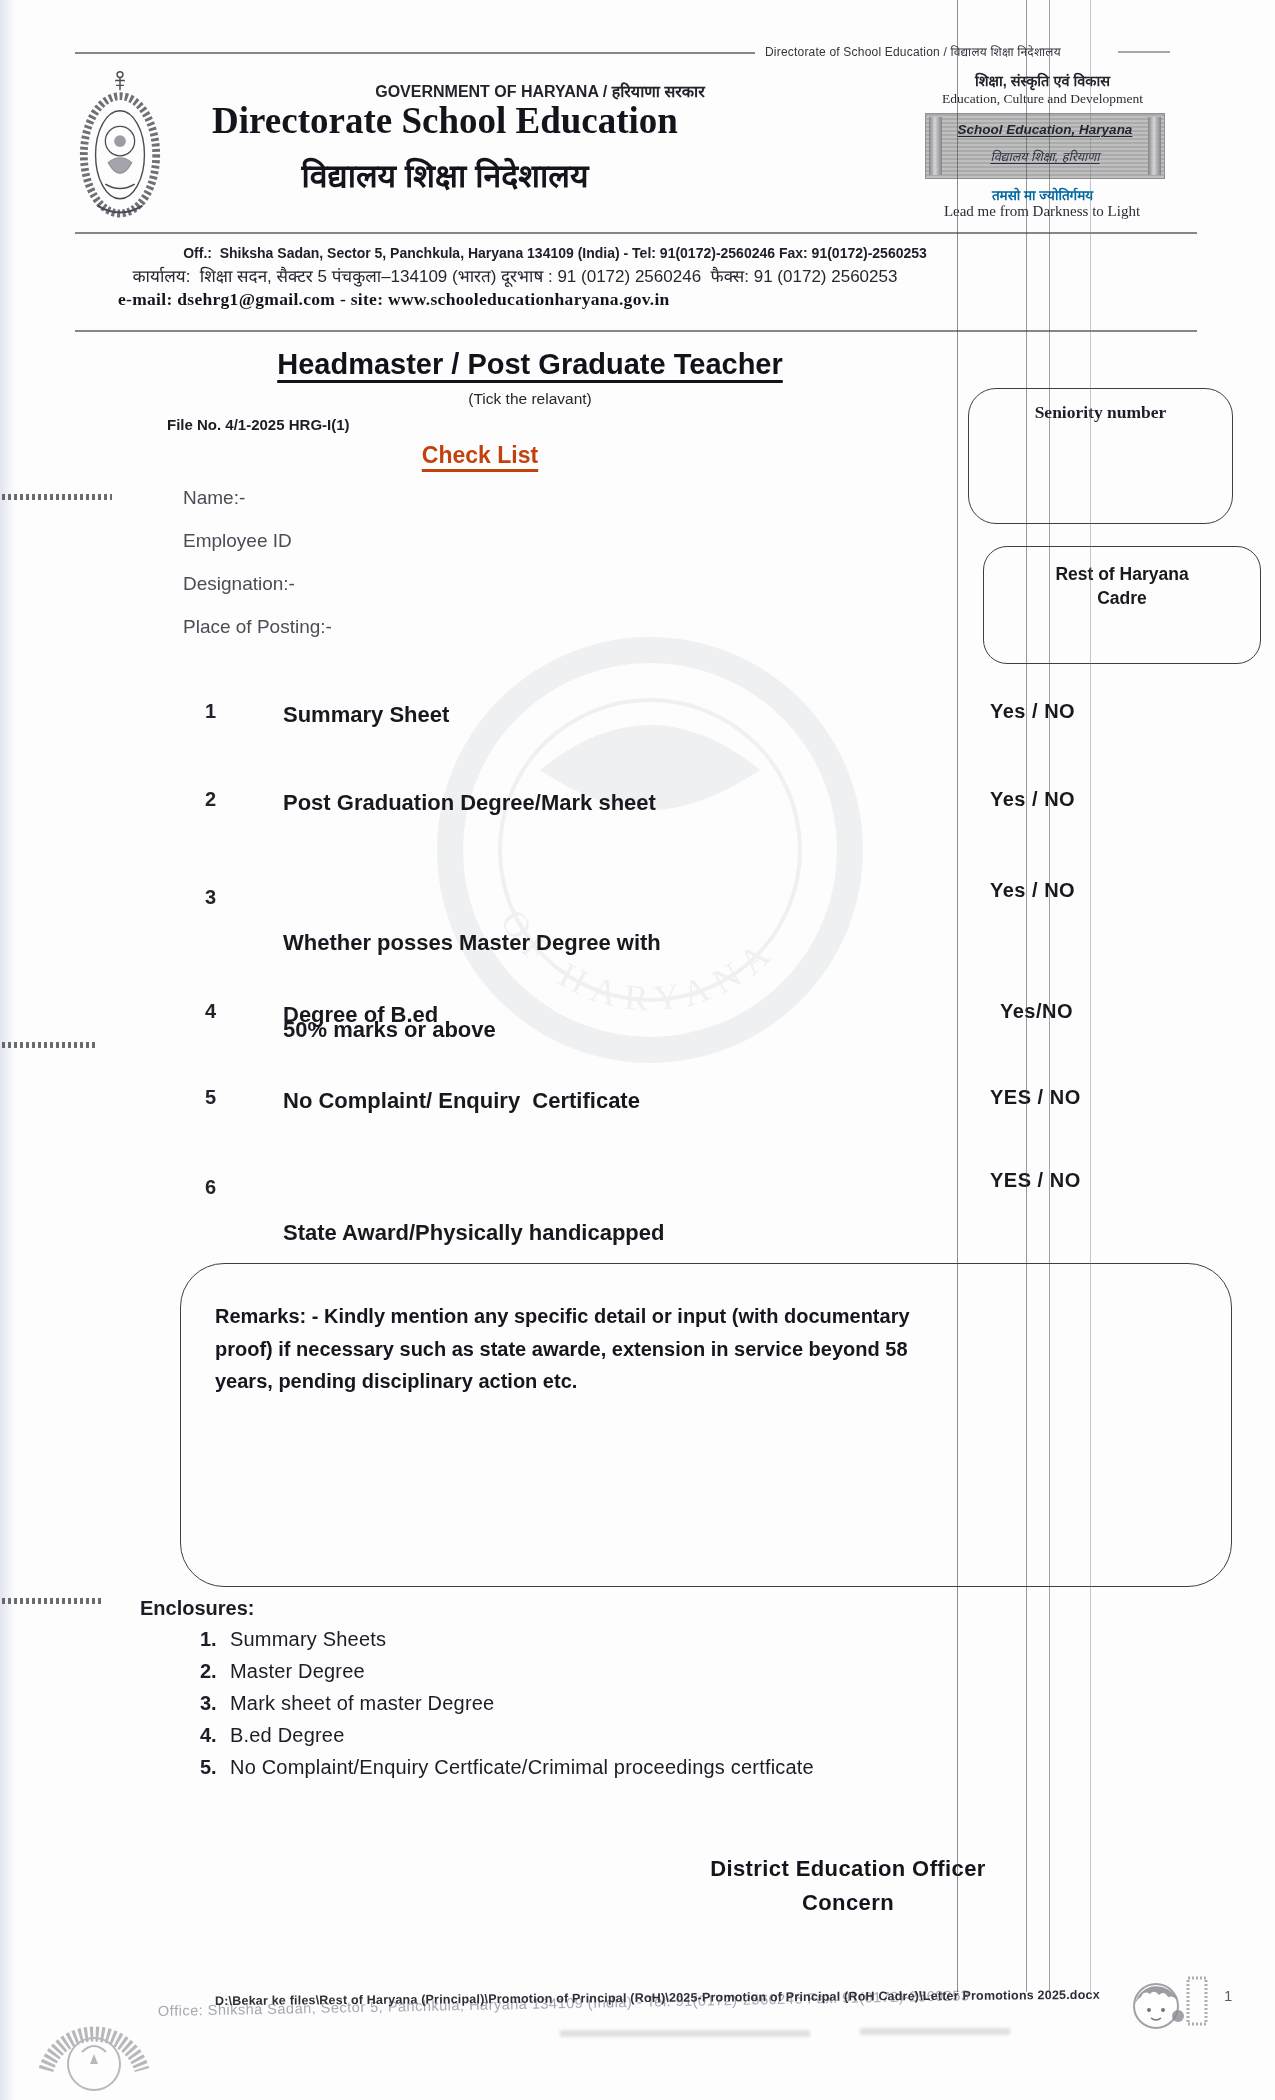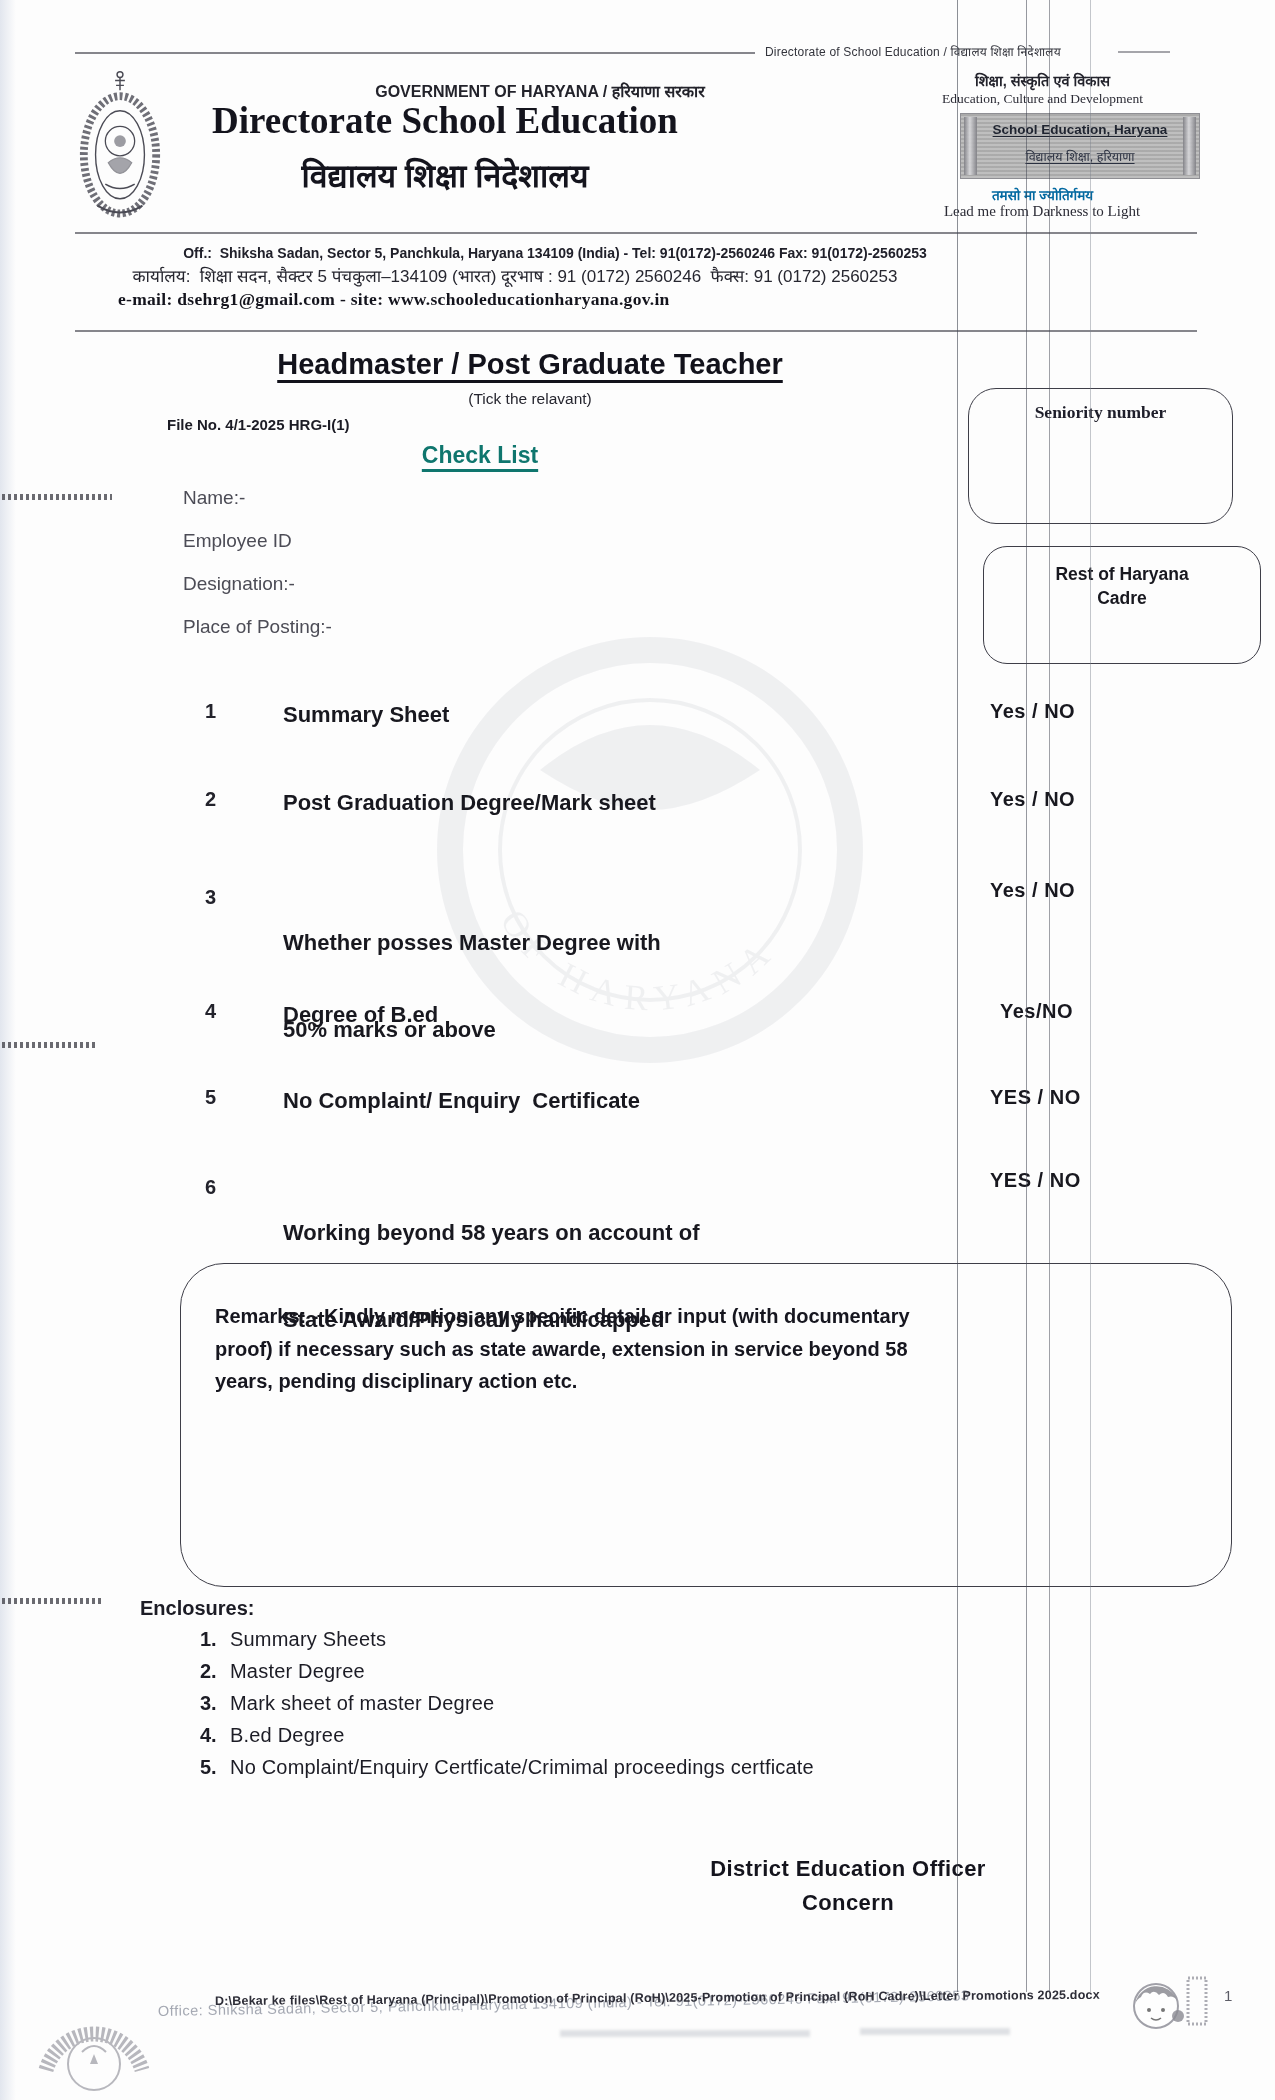--- a/index.html
+++ b/index.html
@@ -24,24 +24,24 @@
     line-height:29px;color:#18181f;white-space:pre-wrap;}
   .ck-ans{position:absolute;left:990px;top:0;width:160px;font-weight:bold;font-size:20px;
     letter-spacing:.5px;color:#18181f;}
   .enc-row{position:absolute;left:0;width:100%;height:0;}
   .enc-no{position:absolute;left:200px;top:0;font-weight:bold;font-size:20px;color:#1c1c25;}
   .enc-text{position:absolute;left:230px;top:0;font-weight:normal;font-size:20px;
     letter-spacing:.2px;color:#1c1c25;white-space:pre;}
   .field-label{position:absolute;left:183px;font-size:19px;color:#4c4c56;}
   .round-box{position:absolute;border:1.6px solid #3e3e48;background:transparent;}
   .banner{
-    position:absolute;left:960px;top:113px;width:240px;height:66px;
+    position:absolute;left:925px;top:113px;width:240px;height:66px;
     background-color:#b5b5b5;
     background-image:repeating-linear-gradient(0deg,rgba(255,255,255,.14) 0 2px,rgba(0,0,0,.06) 2px 4px);
-    border:1px solid #8f8f94;box-sizing:border-box;
+    border:1px solid #8f8f94;box-sizing:border-box;font-style:italic;
   }
   .banner-ornament{position:absolute;top:3px;bottom:3px;width:13px;
     background:linear-gradient(90deg,#7e7e84,#d9d9dc 45%,#7e7e84);opacity:.9;}
   .blurbar{position:absolute;background:#9aa0ab;opacity:.3;filter:blur(1.5px);height:7px;}
 </style>
 </head>
 <body>
 
 <div class="page">
 
@@ -100,21 +100,21 @@
 
   <div class="abs ctr b" style="left:95px;top:245px;width:920px;font-size:14px;color:#20202a;white-space:pre;">Off.:  Shiksha Sadan, Sector 5, Panchkula, Haryana 134109 (India) - Tel: 91(0172)-2560246 Fax: 91(0172)-2560253</div>
   <div class="abs ctr" style="left:110px;top:264px;width:810px;font-size:17px;color:#26262f;white-space:pre;">कार्यालय:  शिक्षा सदन, सैक्टर 5 पंचकुला–134109 (भारत) दूरभाष : 91 (0172) 2560246  फैक्स: 91 (0172) 2560253</div>
   <div class="abs serif b" style="left:118px;top:289px;font-size:17.5px;letter-spacing:.3px;color:#14141d;">e-mail: dsehrg1@gmail.com - site: www.schooleducationharyana.gov.in</div>
 
   <div class="rule" style="left:75px;top:330px;width:1122px;"></div>
 
   <div class="abs ctr b ul" style="left:240px;top:348px;width:580px;font-size:29px;color:#12121b;">Headmaster / Post Graduate Teacher</div>
   <div class="abs ctr" style="left:240px;top:390px;width:580px;font-size:15.5px;color:#26262f;">(Tick the relavant)</div>
   <div class="abs b" style="left:167px;top:416px;font-size:15px;color:#1c1c25;">File No. 4/1-2025 HRG-I(1)</div>
-  <div class="abs ctr b ul" style="left:240px;top:442px;width:480px;font-size:23px;color:#0f766e;">Check List</div>
+  <div class="abs ctr b ul" style="left:240px;top:442px;width:480px;font-size:23px;color:#c2410c;">Check List</div>
 
   <div class="round-box" style="left:968px;top:388px;width:263px;height:134px;border-radius:28px;">
     <div class="ctr serif b" style="position:absolute;left:0;right:0;top:13px;font-size:17.5px;color:#1e1e2a;">Seniority number</div>
   </div>
   <div class="round-box" style="left:983px;top:546px;width:252px;height:116px;border-radius:24px;padding-left:24px;">
     <div class="ctr b" style="position:absolute;left:50%;transform:translateX(-50%);top:15px;width:165px;font-size:17.5px;line-height:24px;color:#18181f;">Rest of Haryana Cadre</div>
   </div>
 
   <div class="field-label" style="top:487px;">Name:-</div>
   <div class="field-label" style="top:530px;">Employee ID</div>
@@ -150,21 +150,20 @@
 
   <div class="ck-row" style="top:1086px;">
     <span class="ck-no">5</span>
     <div class="ck-label"><span>No Complaint/ Enquiry  Certificate</span></div>
     <span class="ck-ans">YES / NO</span>
   </div>
 
   <div class="ck-row" style="top:1160px;">
     <span class="ck-no" style="top:16px;">6</span>
     <div class="ck-label">
-      <div>Working beyond 58 years on account of</div>
       <div>State Award/Physically handicapped</div>
     </div>
     <span class="ck-ans" style="top:9px;">YES / NO</span>
   </div>
 
   <div class="round-box" style="left:180px;top:1263px;width:1050px;height:322px;border-radius:44px;">
     <div class="b" style="position:absolute;left:34px;top:36px;width:970px;font-size:20px;line-height:32.5px;color:#16161f;">
       <div>Remarks: - Kindly mention any specific detail or input (with documentary</div>
       <div>proof) if necessary such as state awarde, extension in service beyond 58</div>
       <div>years, pending disciplinary action etc.</div>

